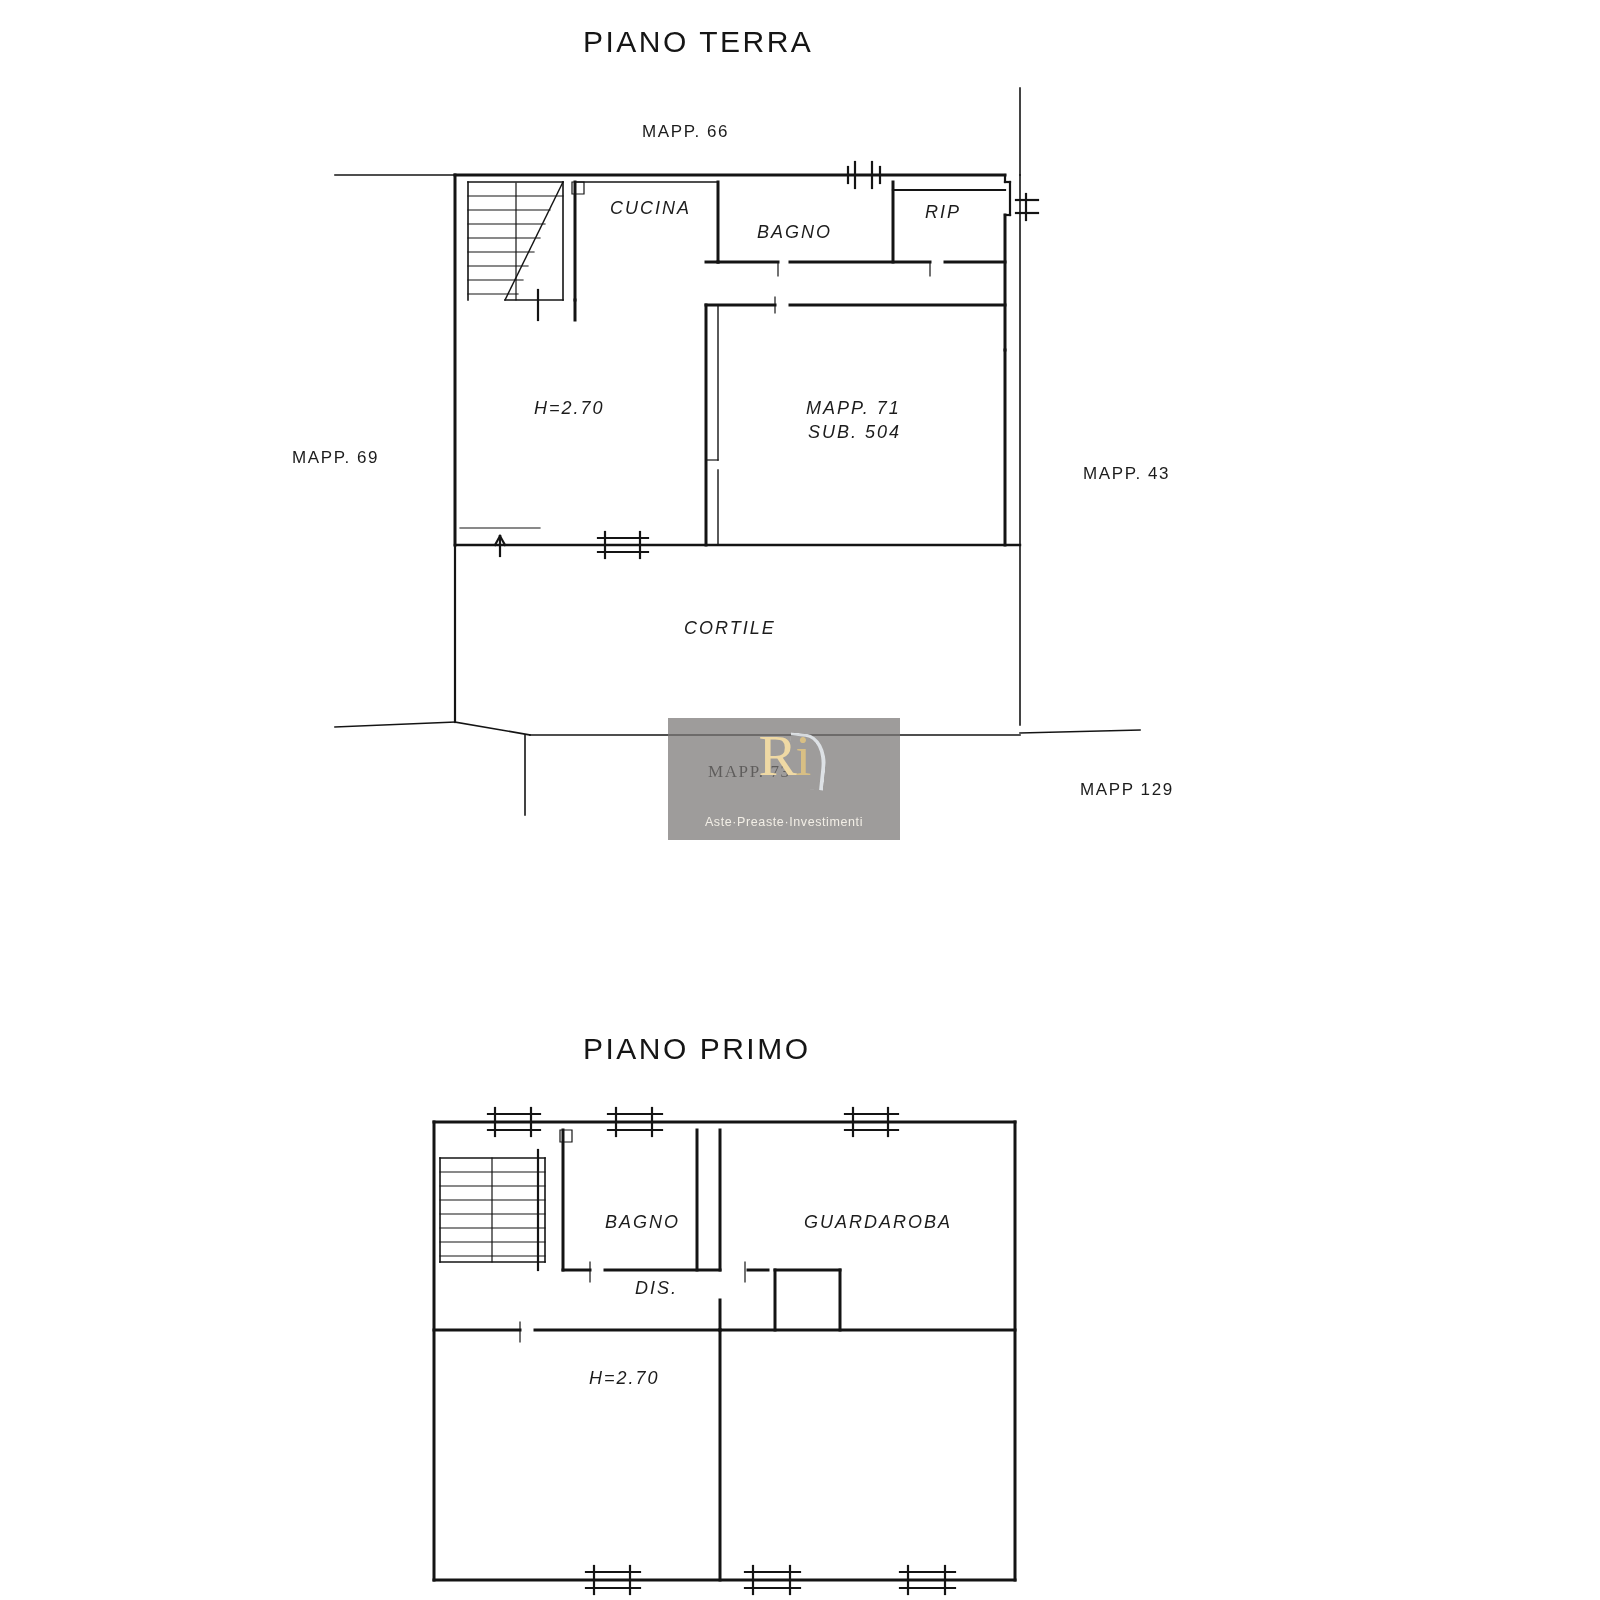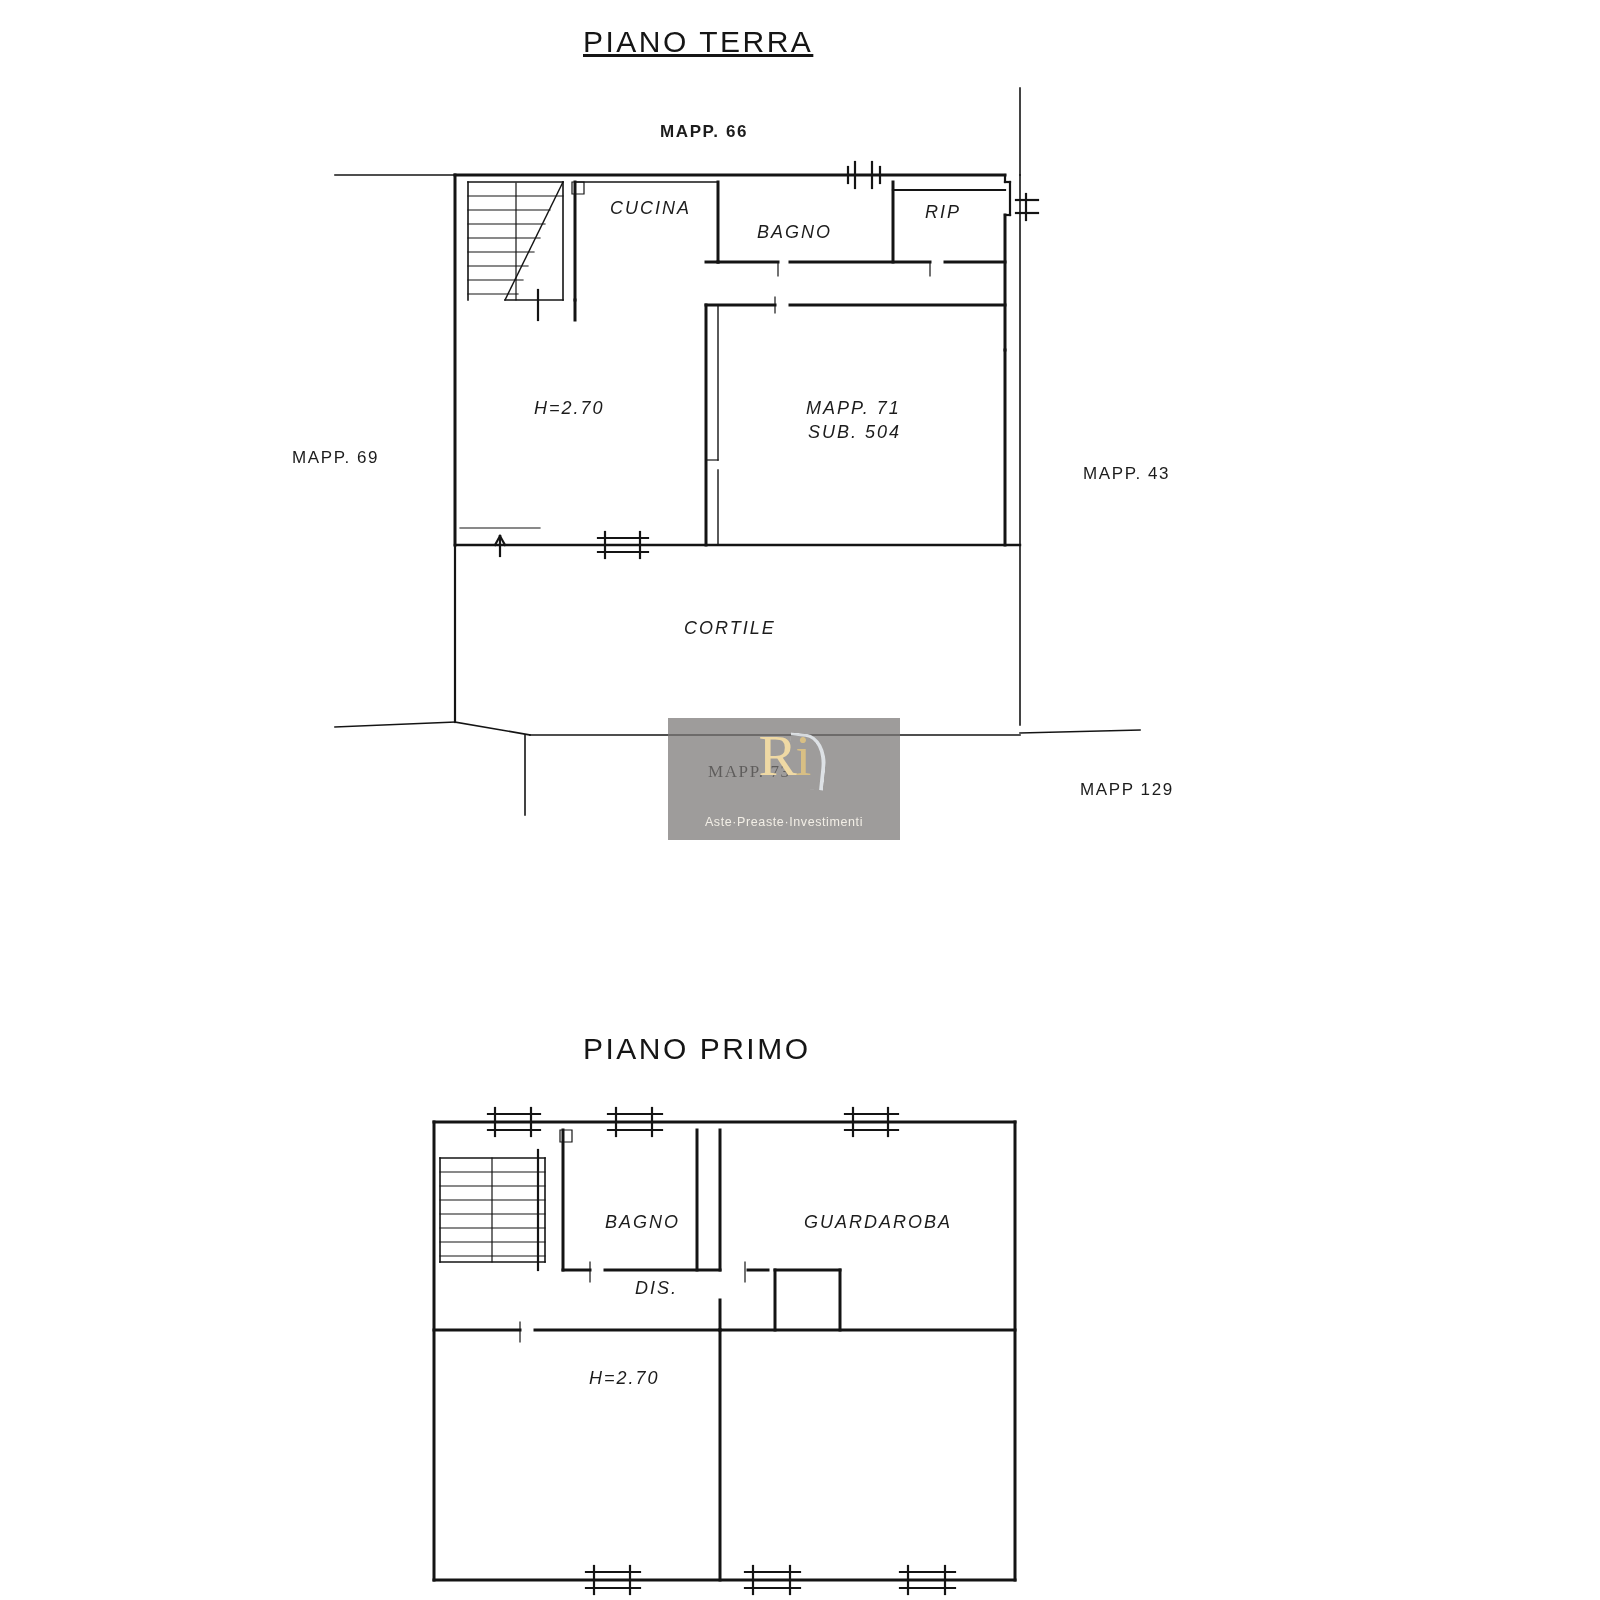--- a/index.html
+++ b/index.html
@@ -248,23 +248,23 @@
       <path d="M434 1330 L520 1330" stroke-width="3"></path>
       <path d="M520 1322 L520 1342" stroke-width="1.2"></path>
       <path d="M535 1330 L720 1330" stroke-width="3"></path>
       <path d="M720 1330 L1015 1330" stroke-width="3"></path>
       <path d="M720 1330 L720 1580" stroke-width="3"></path>
       <path d="M720 1300 L720 1330" stroke-width="3"></path>
 
     </g>
   </svg>
 
-  <div class="floor-title" style="left:583px; top:25px;text-decoration:underline;">PIANO TERRA</div>
-
-  <div class="lbl" style="left:660px; top:122px;font-weight:bold;">MAPP. 66</div>
+  <div class="floor-title" style="left:583px; top:25px;">PIANO TERRA</div>
+
+  <div class="lbl" style="left:642px; top:122px;">MAPP. 66</div>
   <div class="lbl" style="left:262px; top:448px;margin-left:30px;">MAPP. 69</div>
   <div class="lbl" style="left:1083px; top:464px;">MAPP. 43</div>
   <div class="lbl" style="left:708px; top:762px;font-family:Liberation Serif, serif;">MAPP. 73</div>
   <div class="lbl" style="left:1080px; top:780px;">MAPP  129</div>
 
   <div class="lbl room" style="left:610px; top:198px;">CUCINA</div>
   <div class="lbl room" style="left:757px; top:222px;">BAGNO</div>
   <div class="lbl room" style="left:925px; top:202px;">RIP</div>
   <div class="lbl room" style="left:534px; top:398px;">H=2.70</div>
   <div class="lbl room" style="left:806px; top:398px;">MAPP. 71</div>

